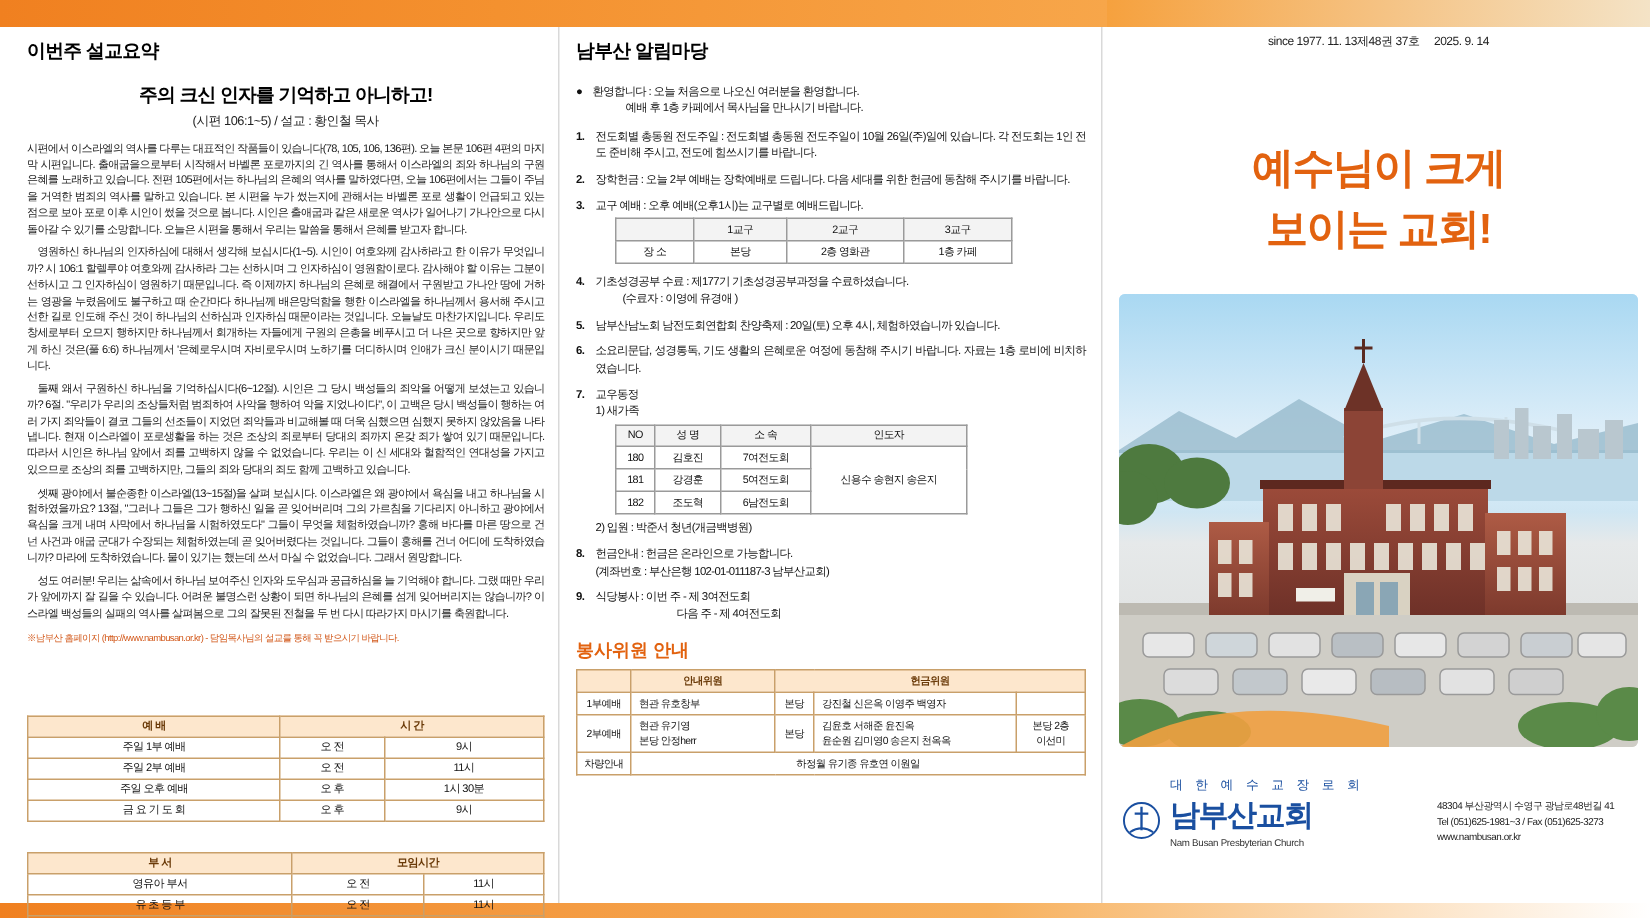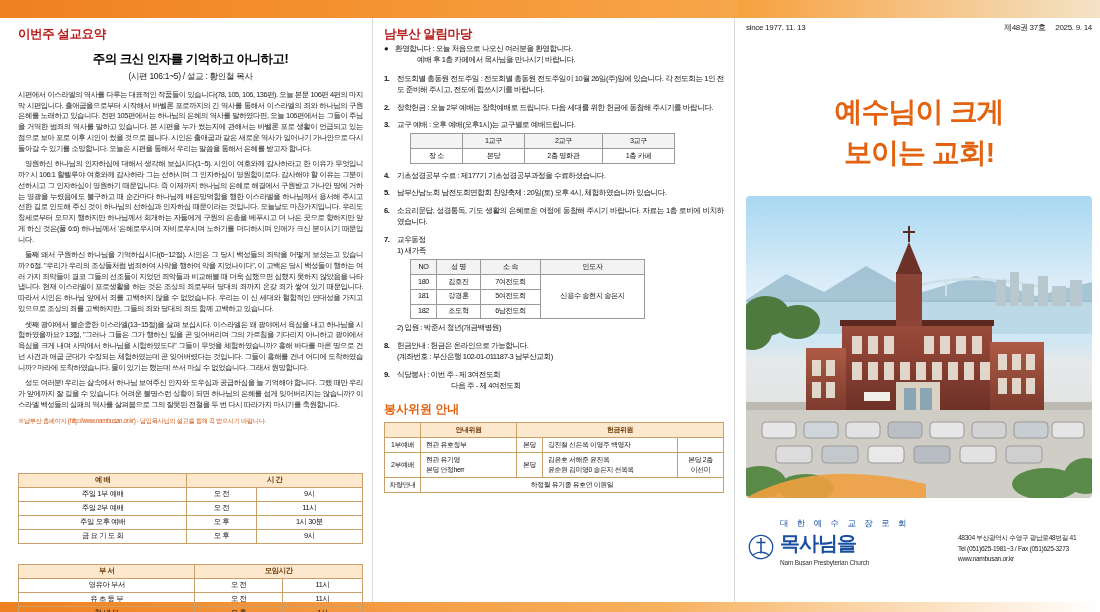--- a/index.html
+++ b/index.html
@@ -34,22 +34,22 @@
   .vline {
     position:absolute; top:18px; width:1px; height:584px; background:#d9d9d9;
   }
 
   
   .col { position:absolute; top:26px; }
   .col-1 { left:18px;  width:345px; }
   .col-2 { left:384px; width:340px; }
 
   .sec-title {
-    color:#b91c1c; font-weight:bold; font-size:12.5px;
-    margin-bottom:0; letter-spacing:-0.4px;
+    color:#000000; font-weight:bold; font-size:12.5px;
+    margin-bottom:12px; letter-spacing:-0.4px;
   }
   .sermon-title {
     text-align:center; font-weight:bold; font-size:12.5px; color:#000;
     letter-spacing:-0.5px; margin:8px 0 3px 0;
   }
   .sermon-sub {
     text-align:center; font-size:8.5px; color:#222; margin-bottom:7px;
     letter-spacing:-0.3px;
   }
   p.body {
@@ -102,21 +102,21 @@
   table.svc th, table.svc td {
     border:1px solid #c9a06a; padding:2px 3px; letter-spacing:-0.4px; height:14px;
   }
   table.svc th { background:#fde7cd; text-align:center; color:#6a3a08; font-weight:bold; }
   table.svc td { text-align:center; }
   table.svc td.left { text-align:left; padding-left:5px; }
 
   
   .masthead {
     position:absolute; left:746px; top:22px; width:346px;
-    display:flex; justify-content:space-between; align-items:center;
+    display:flex; justify-content:center; align-items:center;
     font-size:8px; color:#222; letter-spacing:-0.3px;
   }
   .masthead .right { font-size:8px; }
   .hero-text {
     position:absolute; left:746px; top:92px; width:346px;
     text-align:center; color:#e2620f; font-weight:bold;
     font-size:28px; line-height:1.45; letter-spacing:-1px;
     text-shadow:0 1px 0 #fff;
   }
   .photo {
@@ -257,20 +257,21 @@
             <td>본당</td>
             <td>2층 영화관</td>
             <td>1층 카페</td>
           </tr>
         </tbody>
           </table>
       </li>
       <li>
         <span class="num">4.</span>
         <span>기초성경공부 수료 : 제177기 기초성경공부과정을 수료하셨습니다.</span>
+        <span class="sub-line" style="padding-left:18px;">(수료자 : 이영에 유경애 )</span>
       </li>
       <li>
         <span class="num">5.</span>
         <span>남부산남노회 남전도회연합회 찬양축제 : 20일(토) 오후 4시, 체험하였습니까 있습니다.</span>
       </li>
       <li>
         <span class="num">6.</span>
         <span>소요리문답, 성경통독, 기도 생활의 은혜로운 여정에 동참해 주시기 바랍니다. 자료는 1층 로비에 비치하였습니다.</span>
       </li>
       <li>
@@ -488,21 +489,21 @@
   </div>
 
   <svg class="church-logo" viewBox="0 0 40 40">
     <circle cx="20" cy="20" r="18" fill="none" stroke="#1a4fa0" stroke-width="2"></circle>
     <path d="M20 6 L20 30 M13 13 L27 13" stroke="#1a4fa0" stroke-width="2.4"></path>
     <path d="M8 32 Q20 24 32 32" fill="none" stroke="#1a4fa0" stroke-width="2"></path>
   </svg>
 
   <div class="church-name">
     <span class="kr-small">대 한 예 수 교 장 로 회</span>
-    <span class="kr-big">목사님을</span>
+    <span class="kr-big">남부산교회</span>
     <span class="en">Nam Busan Presbyterian Church</span>
   </div>
 
   <div class="church-contact">
     <div>48304 부산광역시 수영구 광남로48번길 41</div>
     <div>Tel (051)625-1981~3 / Fax (051)625-3273</div>
     <div>www.nambusan.or.kr</div>
   </div>
 
 </div>

